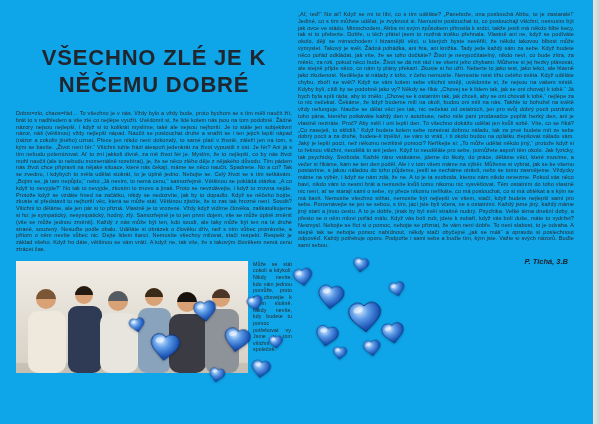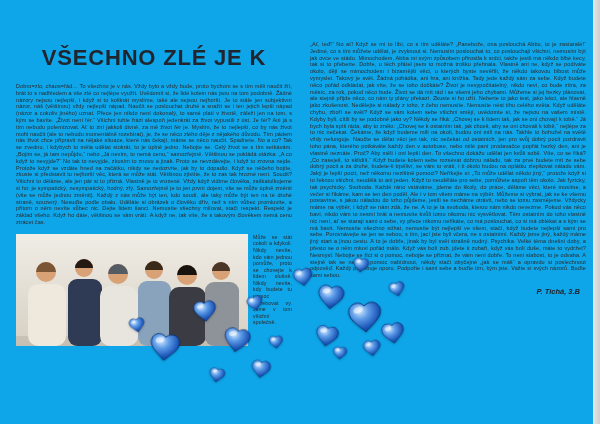--- a/index.html
+++ b/index.html
@@ -6,21 +6,21 @@
   .spread {
     position:relative; width:600px; height:424px; background:#0ea5e9;
     font-family:"Liberation Sans", sans-serif; overflow:hidden;
   }
   .scan-edge {
     position:absolute; right:0; top:0; width:7px; height:424px;
     background:linear-gradient(to right,#e6e6e6,#cfcfcf);
   }
   .page { position:absolute; top:0; }
   .page-left  { left:16px;  width:276px; padding-top:30px; }
-  .page-right { left:310px; width:276px; padding-top:41px; }
+  .page-right { left:298px; width:276px; padding-top:11px; }
   h1.title {
     font-size:22px; line-height:27px; font-weight:700; letter-spacing:0.8px;
     text-align:center; color:#21252e; margin:14px 4px 12px 4px;
   }
   h1.title span { display:block; }
   .body {
     font-size:5.5px; line-height:6.8px; text-align:justify;
     color:#2b2b2b; margin:0 0 4px 0; letter-spacing:0.1px;
   }
   .photo-row { margin-top:8px; }
@@ -56,20 +56,21 @@
       <symbol id="heartSym" viewBox="0 0 24 24">
         <path d="M12 21.35l-1.45-1.32C5.4 15.36 2 12.28 2 8.5 2 5.42 4.42 3 7.5 3c1.74 0 3.41.81 4.5 2.09C13.09 3.81 14.76 3 16.5 3 19.58 3 22 5.42 22 8.5c0 3.78-3.4 6.86-8.55 11.54L12 21.35z" fill="url(#hg)" stroke="#0a2f73" stroke-width="0.6"></path>
         <ellipse cx="8" cy="7.4" rx="3.2" ry="2" fill="#ffffff" opacity="0.55" transform="rotate(-18 8 7.4)"></ellipse>
       </symbol>
     </defs>
   </svg>
 
   <div class="page page-left">
     <h1 class="title">
       <span>VŠECHNO ZLÉ JE K</span>
+      <span>NĚČEMU DOBRÉ</span>
     </h1>
     <p class="body">Dobro=zlo, chaos=řád… To všechno je v nás. Vždy bylo a vždy bude, proto bychom se s tím měli naučit žít, brát to s nadhledem a vše zlé co nejlépe využít. Uvědomit si, že lidé kolem nás jsou na tom podobně. Žádné názory nejsou nejlepší, i když si to kolikrát myslíme, také ale nejsou nejhorší. Je to stále jen subjektivní názor, náš (většinou) vždy nejlepší nápad. Naučit se poslouchat druhé a snažit se i ten jejich lepší nápad (názor a cokoliv jiného) uznat. Přece jen nikdo není dokonalý, to samé platí v životě, záleží jen na tom, s kým se bavíte. „Život není fér.“ Všichni tuhle frázi alespoň jedenkrát za život vypustili z úst. Je fér? Ani já s tím nebudu polemizovat. Ať to zní jakkoli divně, za mě život fér je. Myslím, že to nejlepší, co by nás život mohl naučit (ale to nebudu momentálně rozebírat), je, že se něco zlého děje z nějakého důvodu. Tím pádem nás život chce připravit na nějaké situace, které nás čekají, máme se něco naučit. Spadnete. No a co? Tak se zvednu, i kdybych to měla udělat stokrát, to je úplně jedno. Nebojte se. Celý život se s tím setkávám. „Bojím se, já tam nepůjdu,“ nebo „Já nevím, to nemá cenu,“ samozřejmě. Většinou se pokládá otázka: „A co když to nevyjde?“ No tak to nevyjde, zkusím to znovu a jinak. Proto se nevzdávejte, i když to zrovna nejde. Protože když se vzdáte hned na začátku, nikdy se nedozvíte, jak by to dopadlo. Když se něčeho bojíte, zkuste si představit tu nejhorší věc, která se může stát. Většinou zjistíte, že to zas tak hrozné není. Soudit? Všichni to děláme, ale jen pár si to přizná. Vlastně je to vrozené. Vždy když vidíme člověka, zaškatulkujeme si ho: je sympatický, nesympatický, hodný, zlý. Samozřejmě je to jen první dojem, vše se může úplně změnit (vše se může jednou změnit). Každý z nás může být ten, kdo soudí, ale taky může být ten na té druhé straně, souzený. Nesuďte podle obalu. Uděláte si obrázek o člověku dřív, než s ním vůbec promluvíte, a přitom o něm nevíte vůbec nic. Dejte lidem šanci. Nemusíte všechny milovat, stačí respekt. Respekt je základ všeho. Když ho dáte, většinou se vám vrátí. A když ne, tak víte, že s takovým člověkem nemá cenu ztrácet čas.</p>
     <div class="photo-row">
       <div class="photo" title="skupinová fotografie třídy s modrými srdci">
         <svg viewBox="0 0 232 112" preserveAspectRatio="none">
           <defs>
             <linearGradient id="pbg" x1="0" y1="0" x2="0" y2="1">
               <stop offset="0" stop-color="#f0ede6"></stop>
               <stop offset="1" stop-color="#d6d0c3"></stop>
             </linearGradient>

